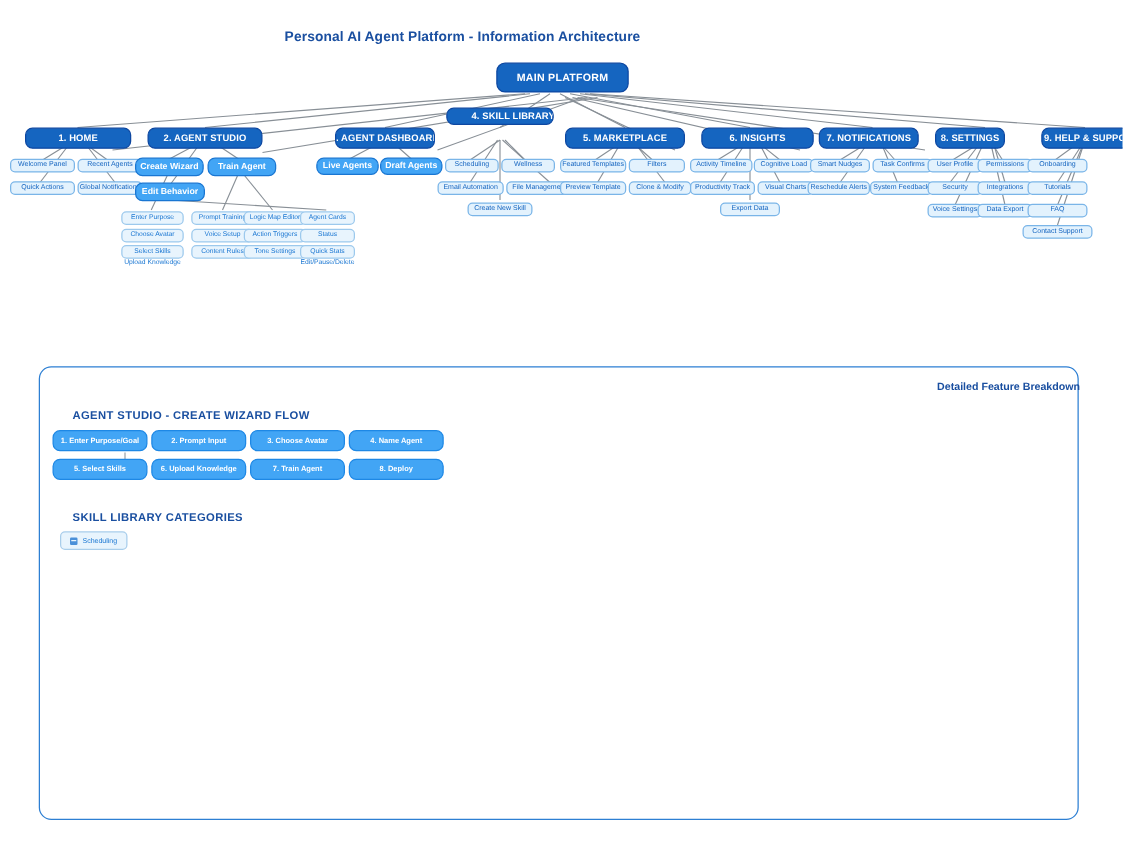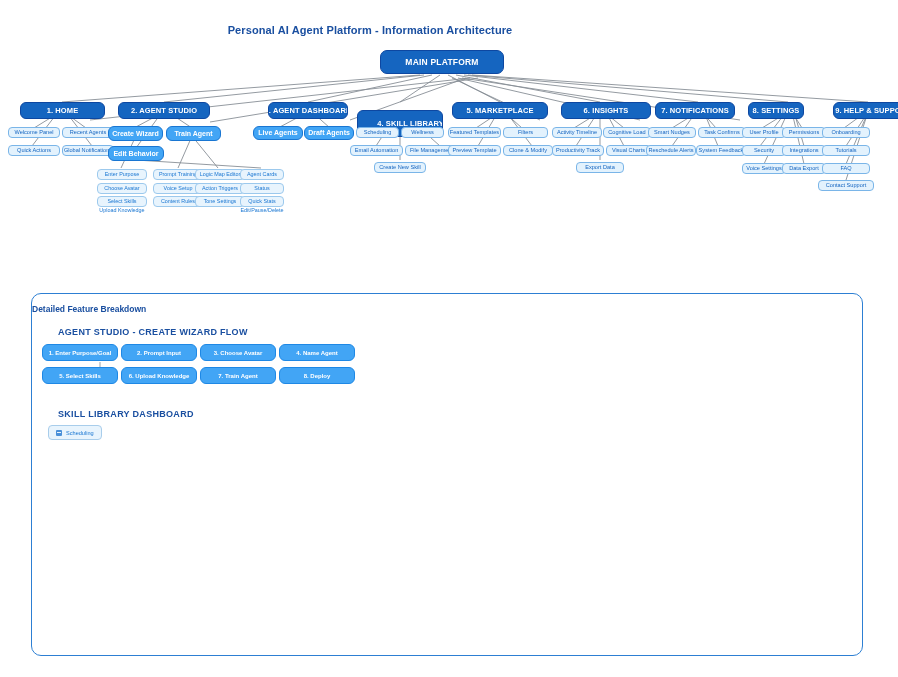--- a/index.html
+++ b/index.html
@@ -106,21 +106,21 @@
     position: absolute;
     left: 31px; top: 293px;
     width: 832px; height: 363px;
     border: 1.3px solid #2d7fd3;
     border-radius: 10px;
     background: #ffffff;
   }
   .detail-title {
     position: absolute;
     left: 0; top: 10px; width: 832px;
-    text-align: left;
+    text-align: right;
     font-size: 8.5px;
     font-weight: bold;
     color: #1a4fa0;
   }
   .section-head {
     position: absolute;
     font-size: 9px;
     font-weight: bold;
     color: #1a4fa0;
     letter-spacing: 0.3px;
@@ -232,34 +232,34 @@
     <path d="M868 112 L846 146"></path>
     <path d="M868 112 L846 164"></path>
     <path d="M868 112 L846 180"></path>
 
     <path d="M134 140 L121 168"></path>
     <path d="M192 136 L178 168"></path>
     <path d="M192 136 L218 168"></path>
     <path d="M136 160 L261 168"></path>
   </svg>
 
-  <div class="node n-root" style="left:380px; top:50px; width:124px; height:24px;">
+  <div class="node n-root" style="left:397px; top:50px; width:106px; height:24px;">
     <span>MAIN PLATFORM</span>
   </div>
 
   <div class="node n-l1" style="left:20px; top:102px; width:85px; height:17px;">
     <span>1. HOME</span>
     </div>
   <div class="node n-l1" style="left:118px; top:102px; width:92px; height:17px;">
     <span>2. AGENT STUDIO</span>
     </div>
   <div class="node n-l1" style="left:268px; top:102px; width:80px; height:17px;">
     <span>3. AGENT DASHBOARD</span>
     </div>
-  <div class="node n-l1" style="left:357px; top:110px; width:86px; height:27px;padding-left:21px;">
+  <div class="node n-l1" style="left:357px; top:86px; width:86px; height:14px;padding-left:21px;">
     <span>4. SKILL LIBRARY</span>
     </div>
   <div class="node n-l1" style="left:452px; top:102px; width:96px; height:17px;">
     <span>5. MARKETPLACE</span>
     </div>
   <div class="node n-l1" style="left:561px; top:102px; width:90px; height:17px;">
     <span>6. INSIGHTS</span>
     </div>
   <div class="node n-l1" style="left:655px; top:102px; width:80px; height:17px;">
     <span>7. NOTIFICATIONS</span>
@@ -470,21 +470,21 @@
     <div class="flow-node" style="left:89px; top:73px; width:76px; height:17px;">
       <span>6. Upload Knowledge</span>
       </div>
     <div class="flow-node" style="left:168px; top:73px; width:76px; height:17px;">
       <span>7. Train Agent</span>
       </div>
     <div class="flow-node" style="left:247px; top:73px; width:76px; height:17px;">
       <span>8. Deploy</span>
       </div>
 
-    <div class="section-head" style="left:26px; top:115px;">SKILL LIBRARY DASHBOARD</div>
+    <div class="section-head" style="left:26px; top:115px;">SKILL LIBRARY CATEGORIES</div>
 
     <div class="cat-chip" style="left:16px; top:131px; height:15px;">
       <span class="ic"></span>
       <span>Scheduling</span>
     </div>
   </div>
 
 </div>
 
 </body></html>

